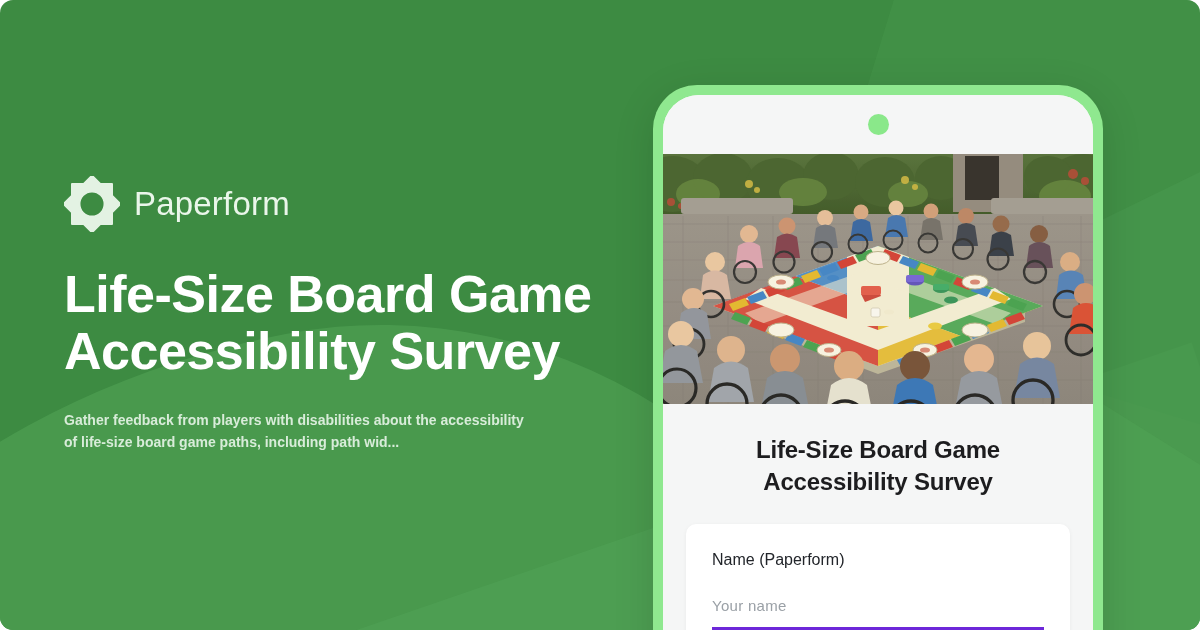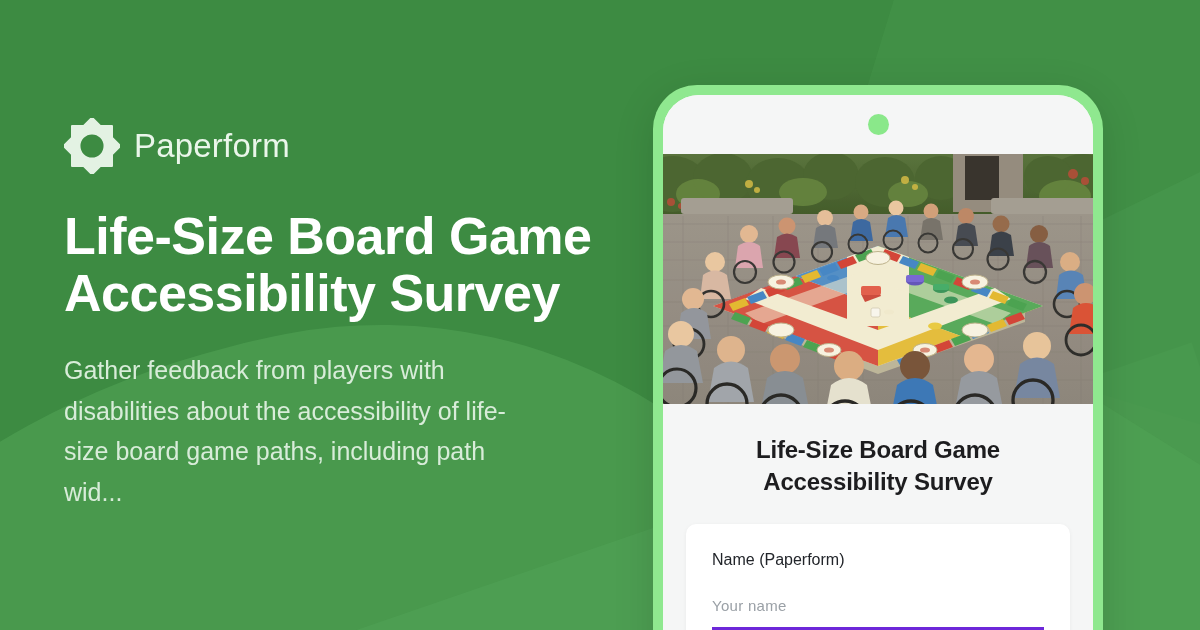--- a/index.html
+++ b/index.html
@@ -11,20 +11,21 @@
     overflow: hidden;
     font-family: "Liberation Sans", sans-serif;
   }
 
   .card {
     position: relative;
     width: 1200px;
     height: 630px;
     background: #3d8b42;
     overflow: hidden;
+    border-radius: 13px;
   }
 
   
   .bg-band-a {
     position: absolute;
     left: -200px;
     top: 330px;
     width: 1100px;
     height: 900px;
     background: #4a9a4e;
@@ -104,25 +105,25 @@
     font-size: 52px;
     line-height: 1.1;
     font-weight: 700;
     color: #ffffff;
     letter-spacing: -.5px;
     margin-bottom: 28px;
     max-width: 530px;
   }
 
   .subline {
-    font-size: 25px;
+    font-size: 14px;
     line-height: 1.62;
     color: #d8ecd9;
     max-width: 470px;
-    font-weight: 400;
+    font-weight: 700;
   }
 
   
   .phone {
     position: absolute;
     left: 653px;
     top: 85px;
     width: 450px;
     height: 600px;
     border-radius: 44px 44px 0 0;

